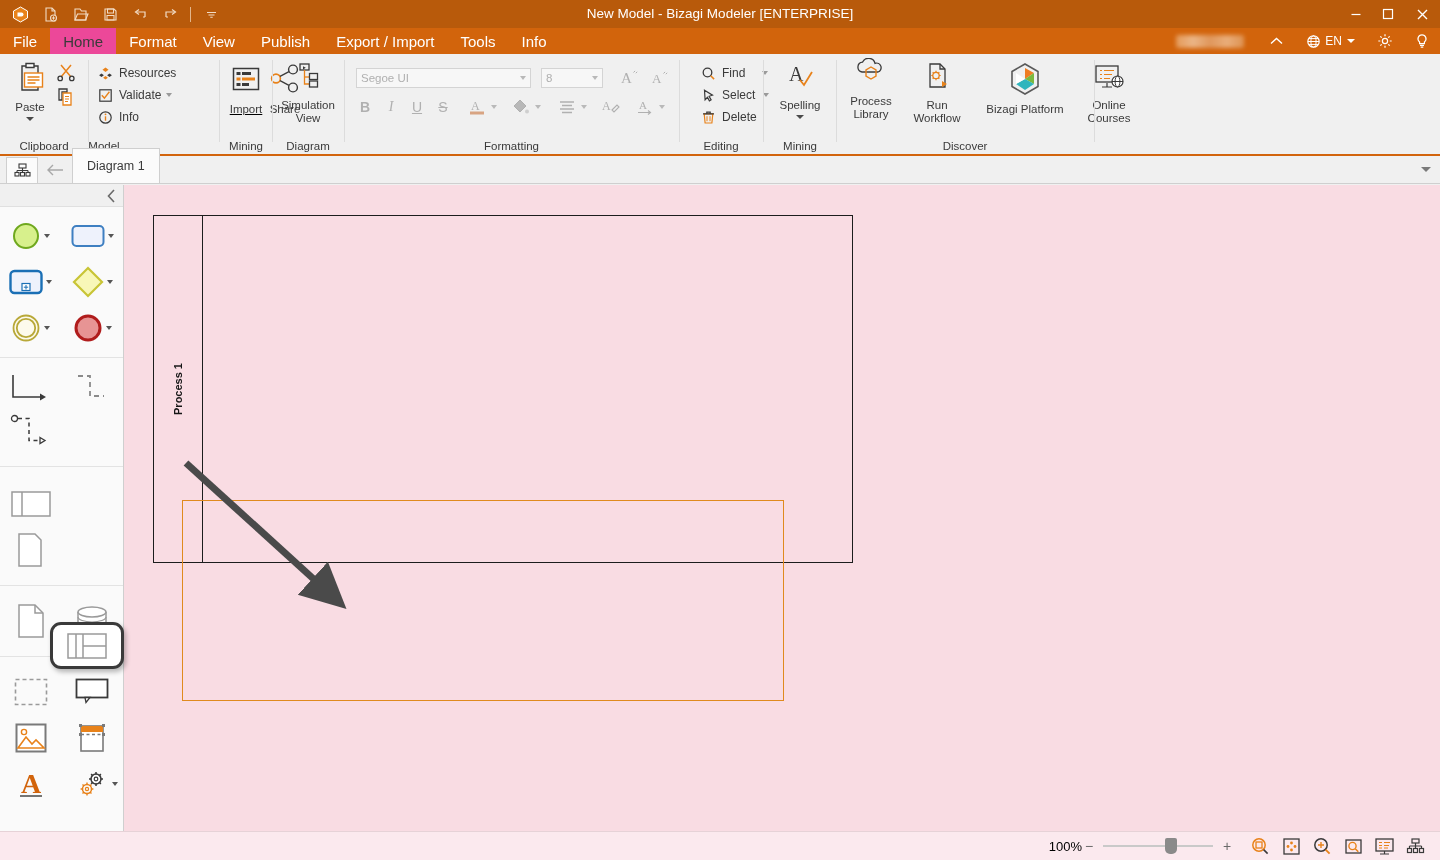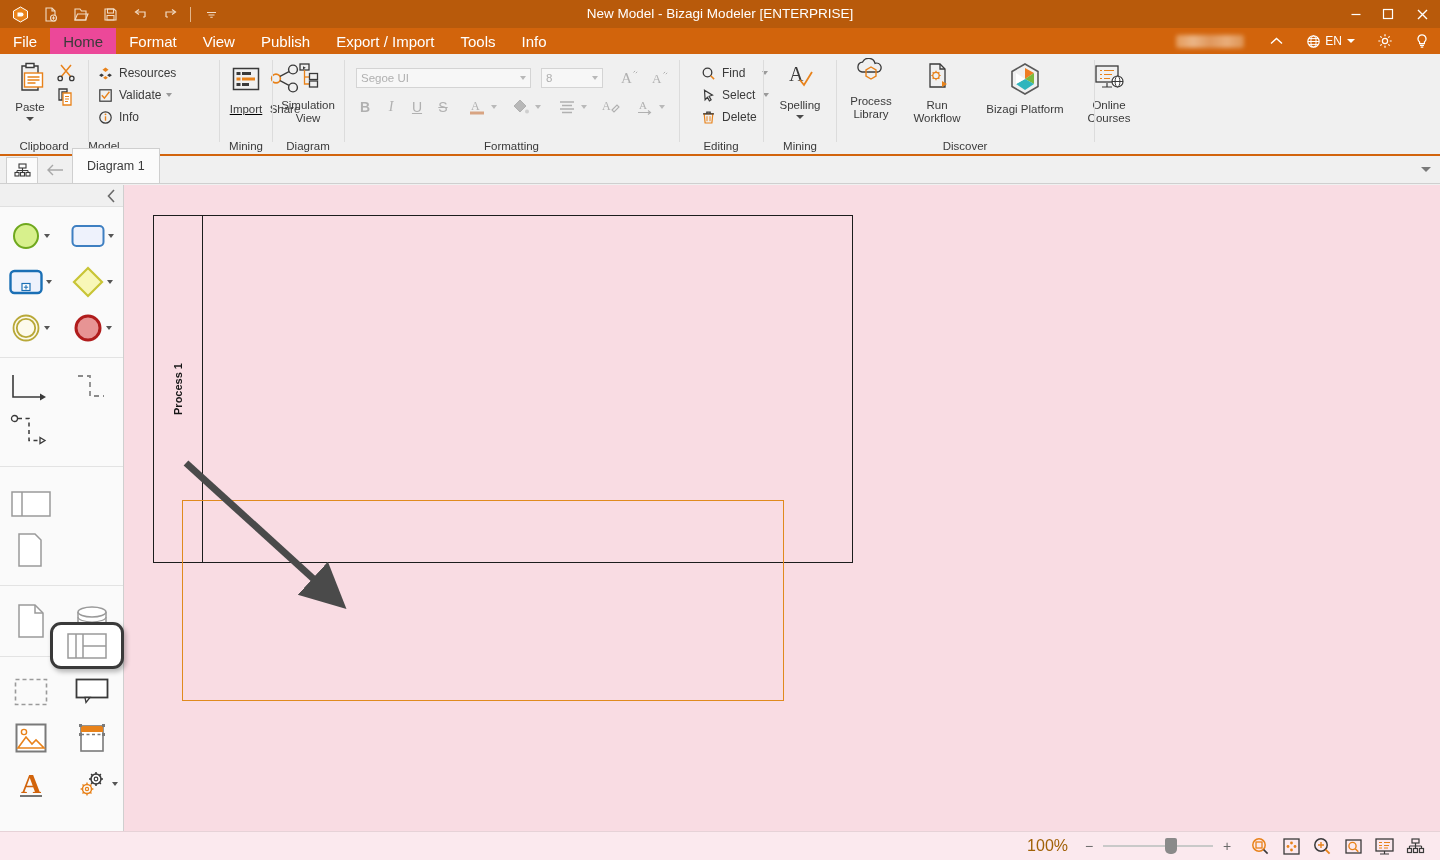--- a/index.html
+++ b/index.html
@@ -166,21 +166,21 @@
     border:1px solid #e08a1e;
   }
   .anno-arrow { position:absolute; left:0; top:0; width:1316px; height:646px; pointer-events:none; }
 
   
   .statusbar {
     position:absolute; left:0; top:831px; width:1440px; height:29px;
     background:#fbe9ee; border-top:1px solid #e6d2d7;
     display:flex; align-items:center; justify-content:flex-end;
   }
-  .zoom-pct { font-size:16px; color:#a16207; margin-right:14px; }
+  .zoom-pct { font-size:13px; color:#000000; }
   .zoom-minus, .zoom-plus { color:#6a6a6a; font-size:14px; width:14px; text-align:center; }
   .zoom-track { width:110px; height:2px; background:#c9c9c9; position:relative; margin:0 7px; }
   .zoom-thumb {
     position:absolute; left:62px; top:-7px; width:12px; height:16px;
     background:#8a8a8a; border-radius:2px 2px 5px 5px;
   }
   .sb-icon { width:29px; height:26px; display:flex; align-items:center; justify-content:center; margin-left:2px; }
   .sb-pad { width:10px; }
 </style>
 </head>

